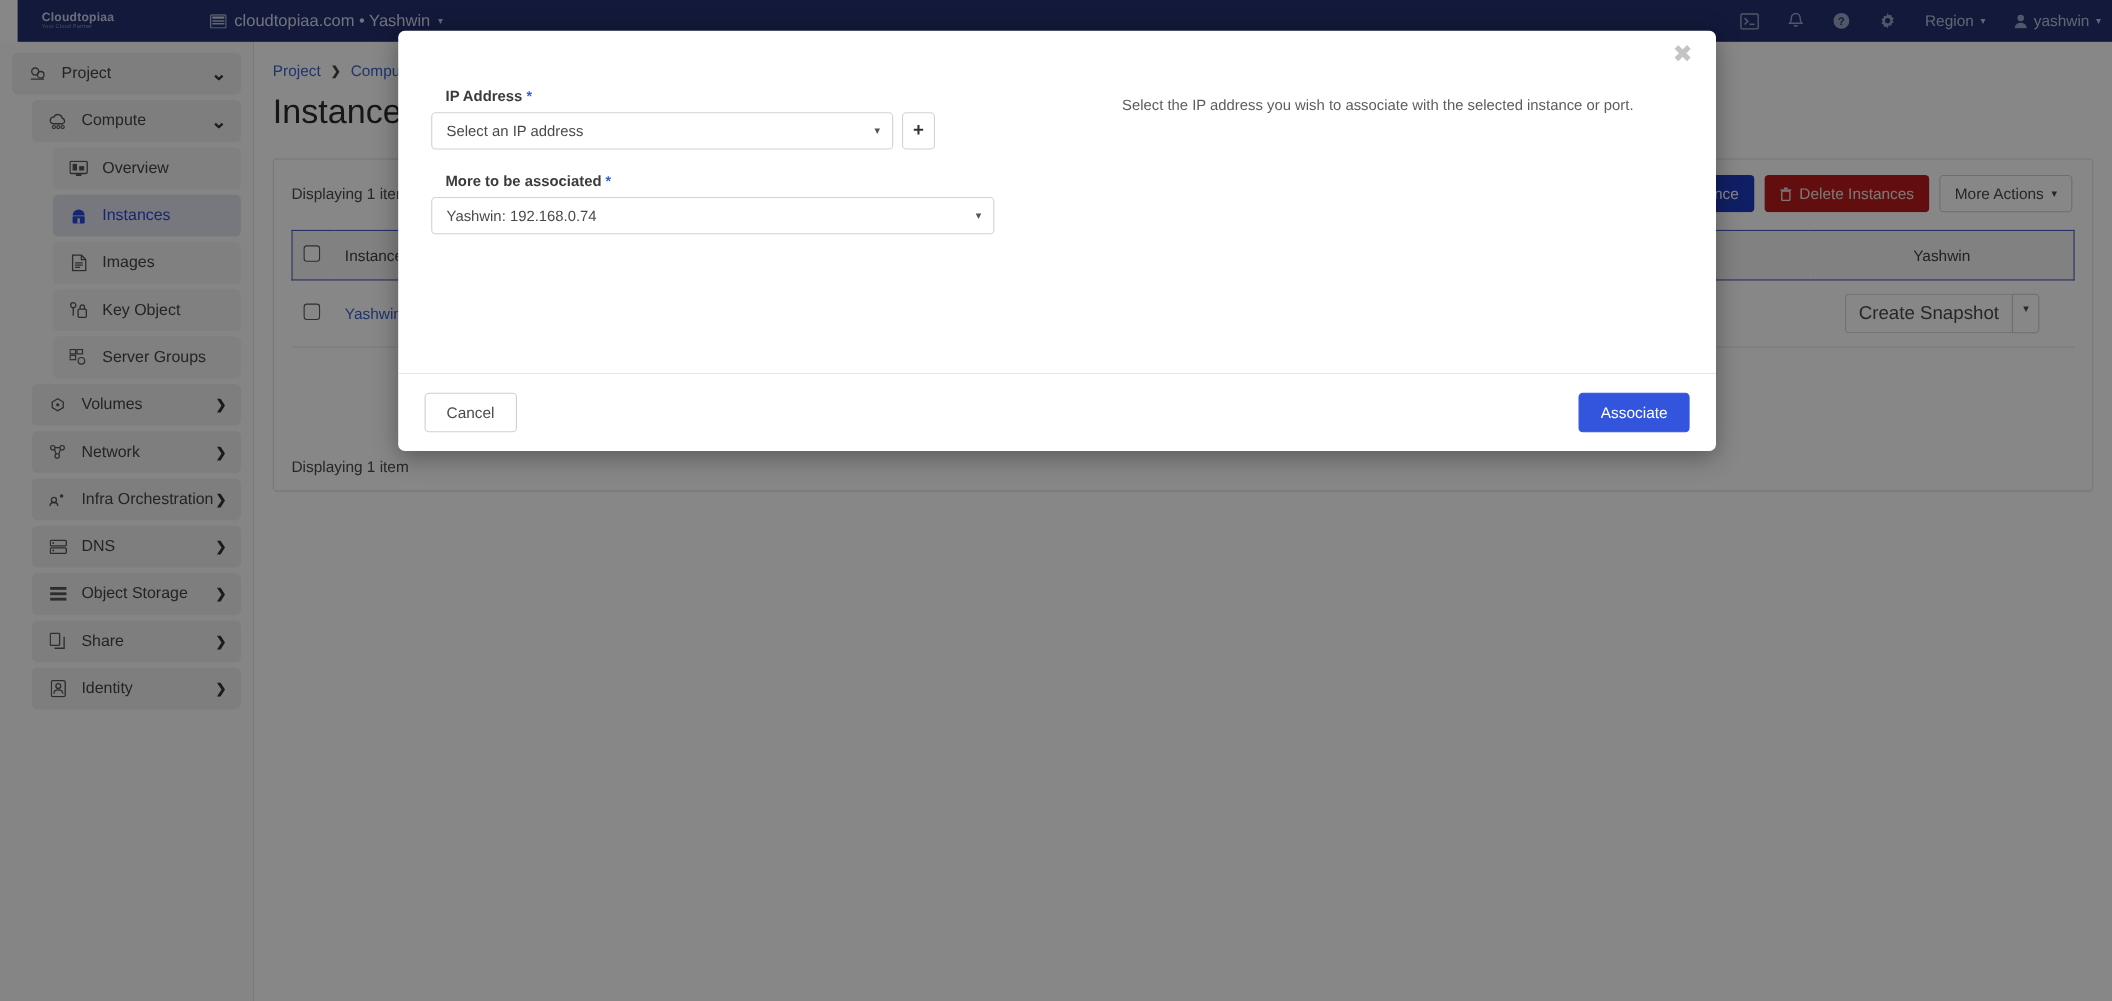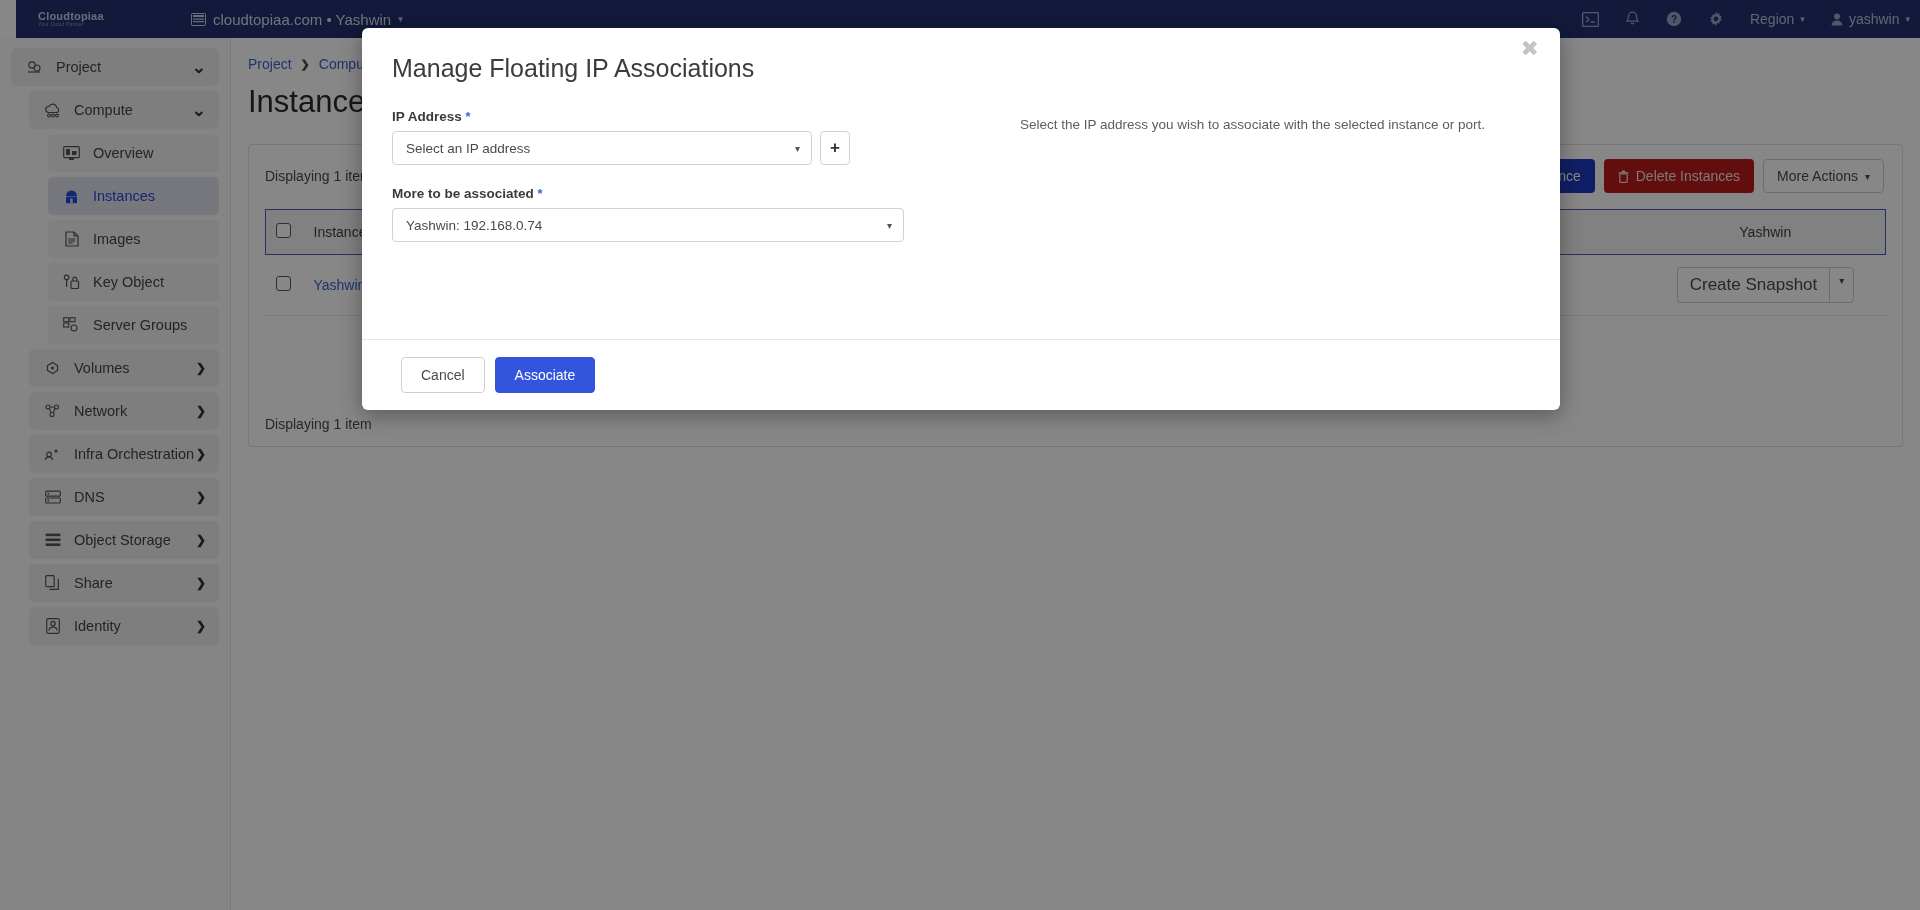--- a/index.html
+++ b/index.html
@@ -119,40 +119,40 @@
   }
   .modal-head { position:relative; padding: 26px 30px 0 30px; }
   .modal-title { font-size: 25px; color:#3c3c3c; font-weight: normal; }
   .modal-x {
     position:absolute; right: 21px; top: 10px;
     font-size: 22px; color:#c4c4c4; line-height:1;
   }
   .modal-body { flex:1; display:flex; padding: 26px 30px 0 30px; }
   .form-col { width: 580px; }
   .help-col { flex:1; padding-left: 48px; padding-top: 8px; font-size: 13.5px; color:#5d5d5d; }
-  .flabel { font-size: 13.5px; color:#3b3b3b; font-weight: bold; margin-bottom: 7px; }
+  .flabel { font-size: 13.5px; color:#3b3b3b; font-weight: bold; margin-bottom: 7px; margin-left: 13px; }
   .flabel .req { color:#3a63d0; font-size: 13px; }
   .row-ctrl { display:flex; align-items:center; gap: 8px; margin-bottom: 21px; }
   .sel {
     border:1px solid #d2d2d2; border-radius:4px; background:#fff;
     height: 34px; display:flex; align-items:center;
     padding: 0 11px 0 13px; font-size: 13.5px; color:#4a4a4a;
   }
   .sel .val { flex:1; }
   .sel .dcaret { font-size: 10px; color:#555; }
   .sel.w-ip { width: 420px; }
   .sel.w-port { width: 512px; gap: 36px; }
   .plusbtn {
     width: 30px; height: 34px; border:1px solid #d2d2d2; border-radius:4px;
     background:#fff; display:flex; align-items:center; justify-content:center;
     font-size: 17px; color:#333; font-weight: bold;
   }
   .modal-foot {
-    border-top: 1px solid #e6e6e6; padding: 17px 39px;
-    display:flex; justify-content:flex-start; gap: 10px;
+    border-top: 1px solid #e6e6e6; padding: 17px 24px;
+    display:flex; justify-content:space-between; gap: 10px;
   }
   .mbtn { font-size: 14px; border-radius:4px; padding: 9px 19px; }
   .mbtn-cancel { background:#fff; border:1px solid #cfcfcf; color:#4a4a4a; }
   .mbtn-ok { background:#3355dd; border:1px solid #3355dd; color:#fff; }
 </style>
 </head>
 <body>
 
 <div class="topbar">
   <div class="brand">
@@ -433,21 +433,20 @@
     </table>
 
     <div class="panel-foot">Displaying 1 item</div>
   </div>
 </div>
 
 <div class="scrim"></div>
 
 <div class="modal">
   <div class="modal-head">
-    <div class="modal-title">Manage Floating IP Associations</div>
     <div class="modal-x">✖</div>
   </div>
 
   <div class="modal-body">
     <div class="form-col">
       <div class="flabel">
         <span>IP Address</span>
         <span class="req">*</span>
       </div>
       <div class="row-ctrl">

